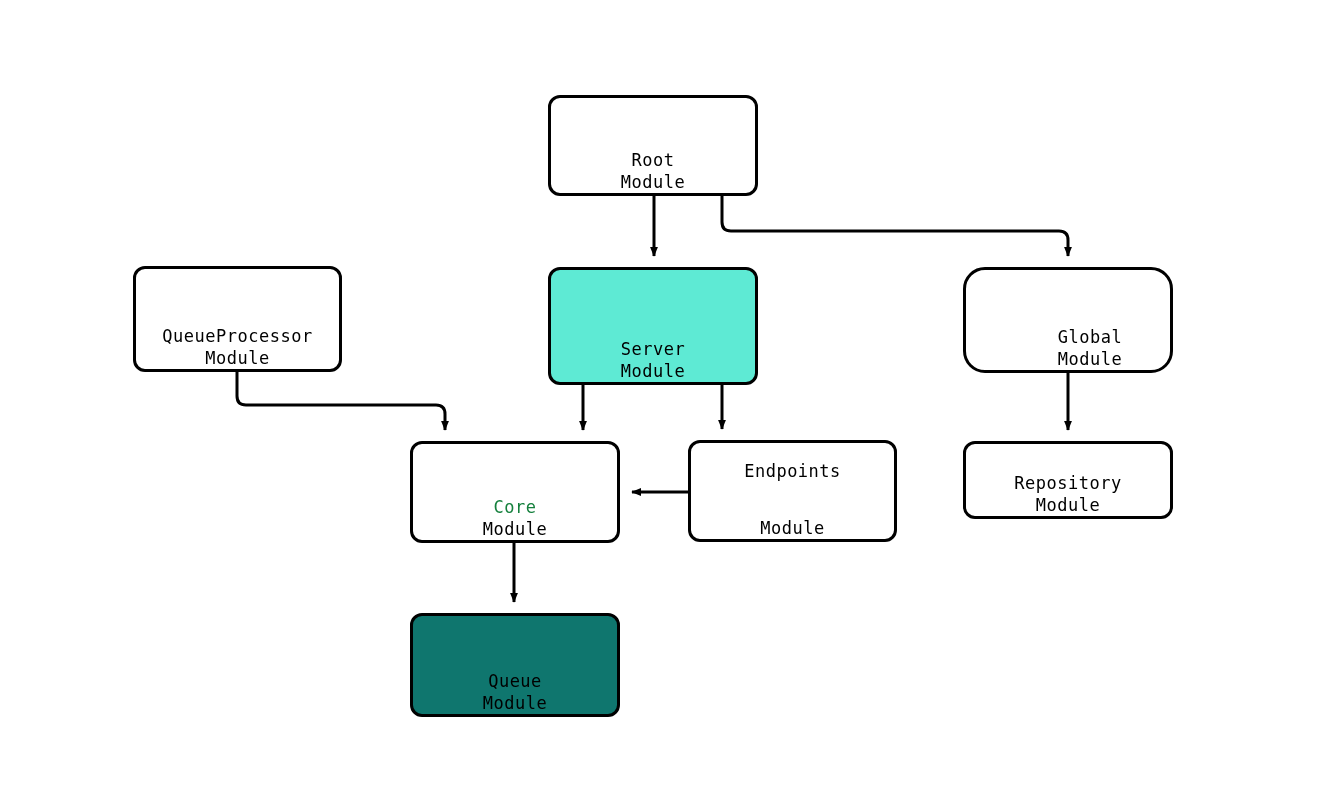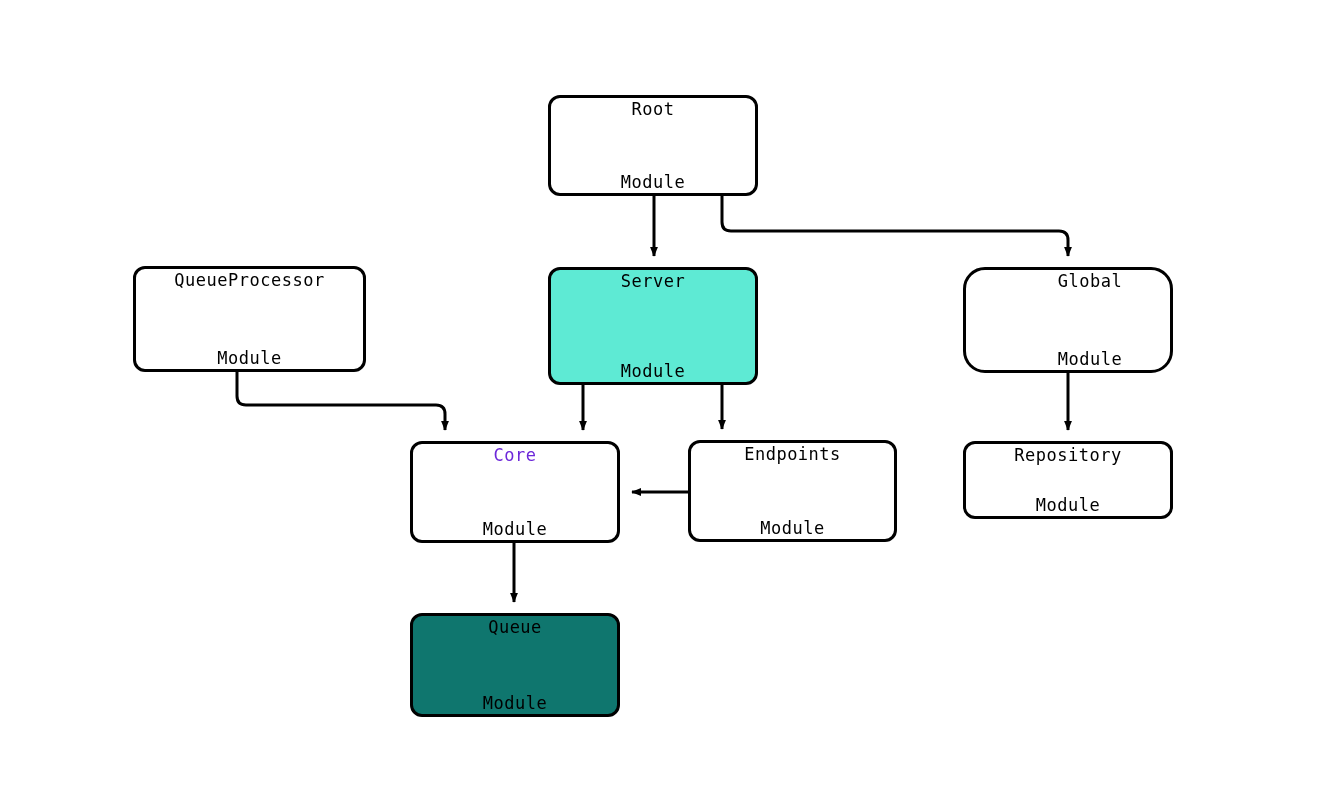--- a/index.html
+++ b/index.html
@@ -28,21 +28,21 @@
   }
   .node {
     position: absolute;
     box-sizing: border-box;
     background: #ffffff;
     border: 3px solid #000000;
     border-radius: 12px;
     display: flex;
     flex-direction: column;
     align-items: center;
-    justify-content: space-between;
+    justify-content: flex-end;
     z-index: 2;
   }
   .node-line {
     font-family: "DejaVu Sans Mono", "Liberation Mono", monospace;
     font-size: 17px;
     line-height: 22px;
     color: #000000;
     letter-spacing: 0.5px;
     white-space: pre;
     text-align: center;
@@ -69,34 +69,34 @@
         <path d="M 1068,373 L 1068,430" fill="none" stroke="#000000" stroke-width="3" stroke-linecap="butt" marker-end="url(#arrowhead)"></path>
         <path d="M 514,543 L 514,602" fill="none" stroke="#000000" stroke-width="3" stroke-linecap="butt" marker-end="url(#arrowhead)"></path>
       </g>
   </svg>
 
   <div id="node-layer">
       <div class="node" style="left: 548px; top: 95px; width: 210px; height: 101px; background: rgb(255, 255, 255); border-color: rgb(0, 0, 0); border-width: 3px; border-radius: 12px;">
         <div class="node-line" style="color: rgb(0, 0, 0);">Root</div>
         <div class="node-line" style="color: rgb(0, 0, 0);">Module</div>
       </div>
-      <div class="node" style="left: 133px; top: 266px; width: 233px; height: 106px; background: rgb(255, 255, 255); border-color: rgb(0, 0, 0); border-width: 3px; border-radius: 12px; gap: 8px;">
+      <div class="node" style="left: 133px; top: 266px; width: 209px; height: 106px; background: rgb(255, 255, 255); border-color: rgb(0, 0, 0); border-width: 3px; border-radius: 12px;">
         <div class="node-line" style="color: rgb(0, 0, 0);">QueueProcessor</div>
         <div class="node-line" style="color: rgb(0, 0, 0);">Module</div>
       </div>
       <div class="node" style="left: 548px; top: 267px; width: 210px; height: 118px; background: #5eead4; border-color: rgb(0, 0, 0); border-width: 3px; border-radius: 12px;">
         <div class="node-line" style="color: rgb(0, 0, 0);">Server</div>
         <div class="node-line" style="color: rgb(0, 0, 0);">Module</div>
       </div>
       <div class="node" style="left: 963px; top: 267px; width: 210px; height: 106px; background: rgb(255, 255, 255); border-color: rgb(0, 0, 0); border-width: 3px; border-radius: 22px; padding-left: 44px;">
         <div class="node-line" style="color: rgb(0, 0, 0);">Global</div>
         <div class="node-line" style="color: rgb(0, 0, 0);">Module</div>
       </div>
       <div class="node" style="left: 410px; top: 441px; width: 210px; height: 102px; background: rgb(255, 255, 255); border-color: rgb(0, 0, 0); border-width: 3px; border-radius: 12px;">
-        <div class="node-line" style="color: #6d28d9;">Core</div>
+        <div class="node-line" style="color: #15803d;">Core</div>
         <div class="node-line" style="color: rgb(0, 0, 0);">Module</div>
       </div>
       <div class="node" style="left: 688px; top: 440px; width: 209px; height: 102px; background: rgb(255, 255, 255); border-color: rgb(0, 0, 0); border-width: 3px; border-radius: 12px; gap: 35px;">
         <div class="node-line" style="color: rgb(0, 0, 0);">Endpoints</div>
         <div class="node-line" style="color: rgb(0, 0, 0);">Module</div>
       </div>
       <div class="node" style="left: 963px; top: 441px; width: 210px; height: 78px; background: rgb(255, 255, 255); border-color: rgb(0, 0, 0); border-width: 3px; border-radius: 12px;">
         <div class="node-line" style="color: rgb(0, 0, 0);">Repository</div>
         <div class="node-line" style="color: rgb(0, 0, 0);">Module</div>
       </div>

